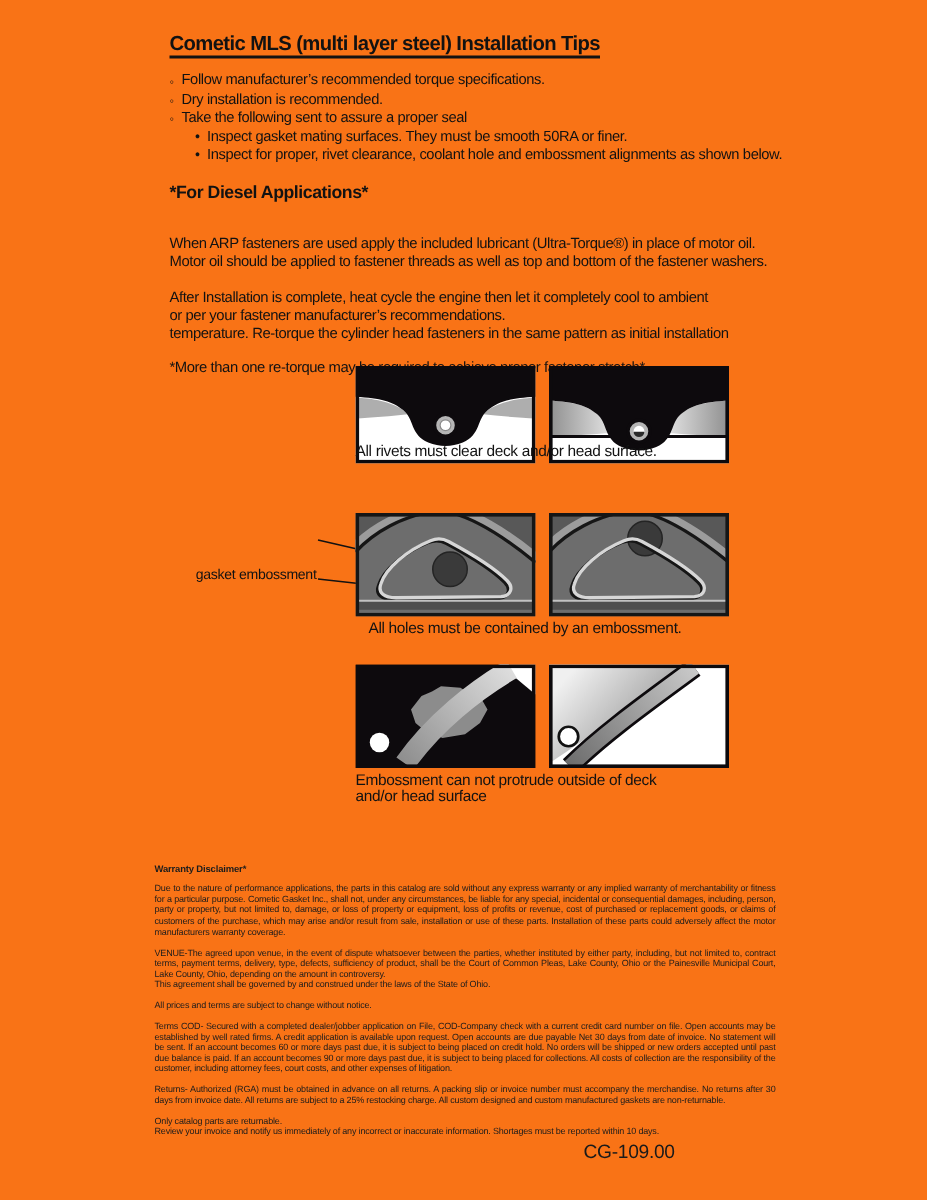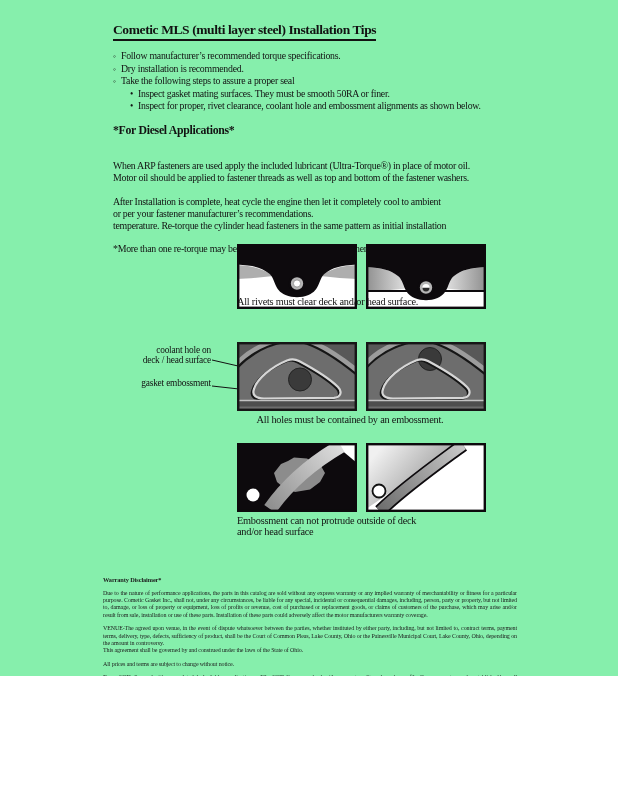--- a/index.html
+++ b/index.html
@@ -1,17 +1,17 @@
 <!DOCTYPE html>
 <html><head>
 <meta charset="utf-8">
 <style>
   html,body{margin:0;padding:0;background:#ffffff;}
-  .page{position:relative;width:618px;height:676px;background:#86efac;overflow:hidden;
-        font-family:Liberation Serif, serif;color:#121212;}
+  .page{position:relative;width:618px;height:800px;background:#f97316;overflow:hidden;
+        font-family:Liberation Sans, sans-serif;color:#121212;}
   
   .content{position:absolute;left:113px;top:20px;width:403px;}
   .title{font-size:13.5px;font-weight:bold;letter-spacing:-0.4px;margin:0 0 7px 0;
          display:inline-block;border-bottom:2px solid #121212;padding-bottom:1px;}
   .bullets{margin-top:2px;}
   .b-line{font-size:9.8px;letter-spacing:-0.25px;line-height:12.6px;white-space:nowrap;display:flex;}
   .b-mark{width:8px;flex:0 0 8px;font-size:8.5px;line-height:12.6px;}
   .b-line.sub{padding-left:17px;}
   .b-line.sub .b-mark{width:8px;flex:0 0 8px;font-size:9.5px;}
   .diesel{font-size:11.8px;font-weight:bold;letter-spacing:-0.3px;margin:10px 0 22px 0;}
@@ -44,21 +44,21 @@
       <div class="b-line">
         <span class="b-mark">◦</span>
         <span>Follow manufacturer’s recommended torque specifications.</span>
       </div>
       <div class="b-line">
         <span class="b-mark">◦</span>
         <span>Dry installation is recommended.</span>
       </div>
       <div class="b-line">
         <span class="b-mark">◦</span>
-        <span>Take the following steps to assure a proper seal</span>
+        <span>Take the following sent to assure a proper seal</span>
       </div>
       <div class="b-line sub">
         <span class="b-mark">•</span>
         <span>Inspect gasket mating surfaces.  They must be smooth 50RA or finer.</span>
       </div>
       <div class="b-line sub">
         <span class="b-mark">•</span>
         <span>Inspect for proper, rivet clearance, coolant hole and embossment alignments as shown below.</span>
       </div>
     </div>
@@ -110,24 +110,20 @@
     <circle cx="60" cy="43.5" r="3.6" fill="#ffffff"></circle>
     <path d="M56.4,43.8 A3.6,3.6 0 0 0 63.6,43.8 Z" fill="#2a2a2a"></path>
     <rect x="1.2" y="1.2" width="117.6" height="62.6" fill="none" stroke="#0d0a0d" stroke-width="2.4"></rect>
   </svg>
 
   <div class="cap" style="left:237px;top:296px;">All rivets must clear deck and/or head surface.</div>
 
   <div class="fh" style="left:237px;top:327px;">RIGHT</div>
   <div class="fh" style="left:366px;top:327px;">WRONG</div>
 
-  <div class="flabel" style="top:345px;">
-    <div>coolant hole on</div>
-    <div>deck / head surface</div>
-  </div>
   <div class="flabel" style="top:378px;">gasket embossment</div>
 
   <svg class="leaders" width="95" height="42" viewBox="0 0 95 42">
     <line x1="3" y1="4" x2="90" y2="24" stroke="#121212" stroke-width="1"></line>
     <line x1="3" y1="30" x2="57" y2="36" stroke="#121212" stroke-width="1"></line>
   </svg>
 
   <svg class="figbox" style="left:237px;top:342px;" width="120" height="69" viewBox="0 0 120 69">
     <rect x="0" y="0" width="120" height="69" fill="#6d6d6d"></rect>
     <path d="M0,0 L47,0 C32,3 14,11 0,26 Z" fill="#585858"></path>

